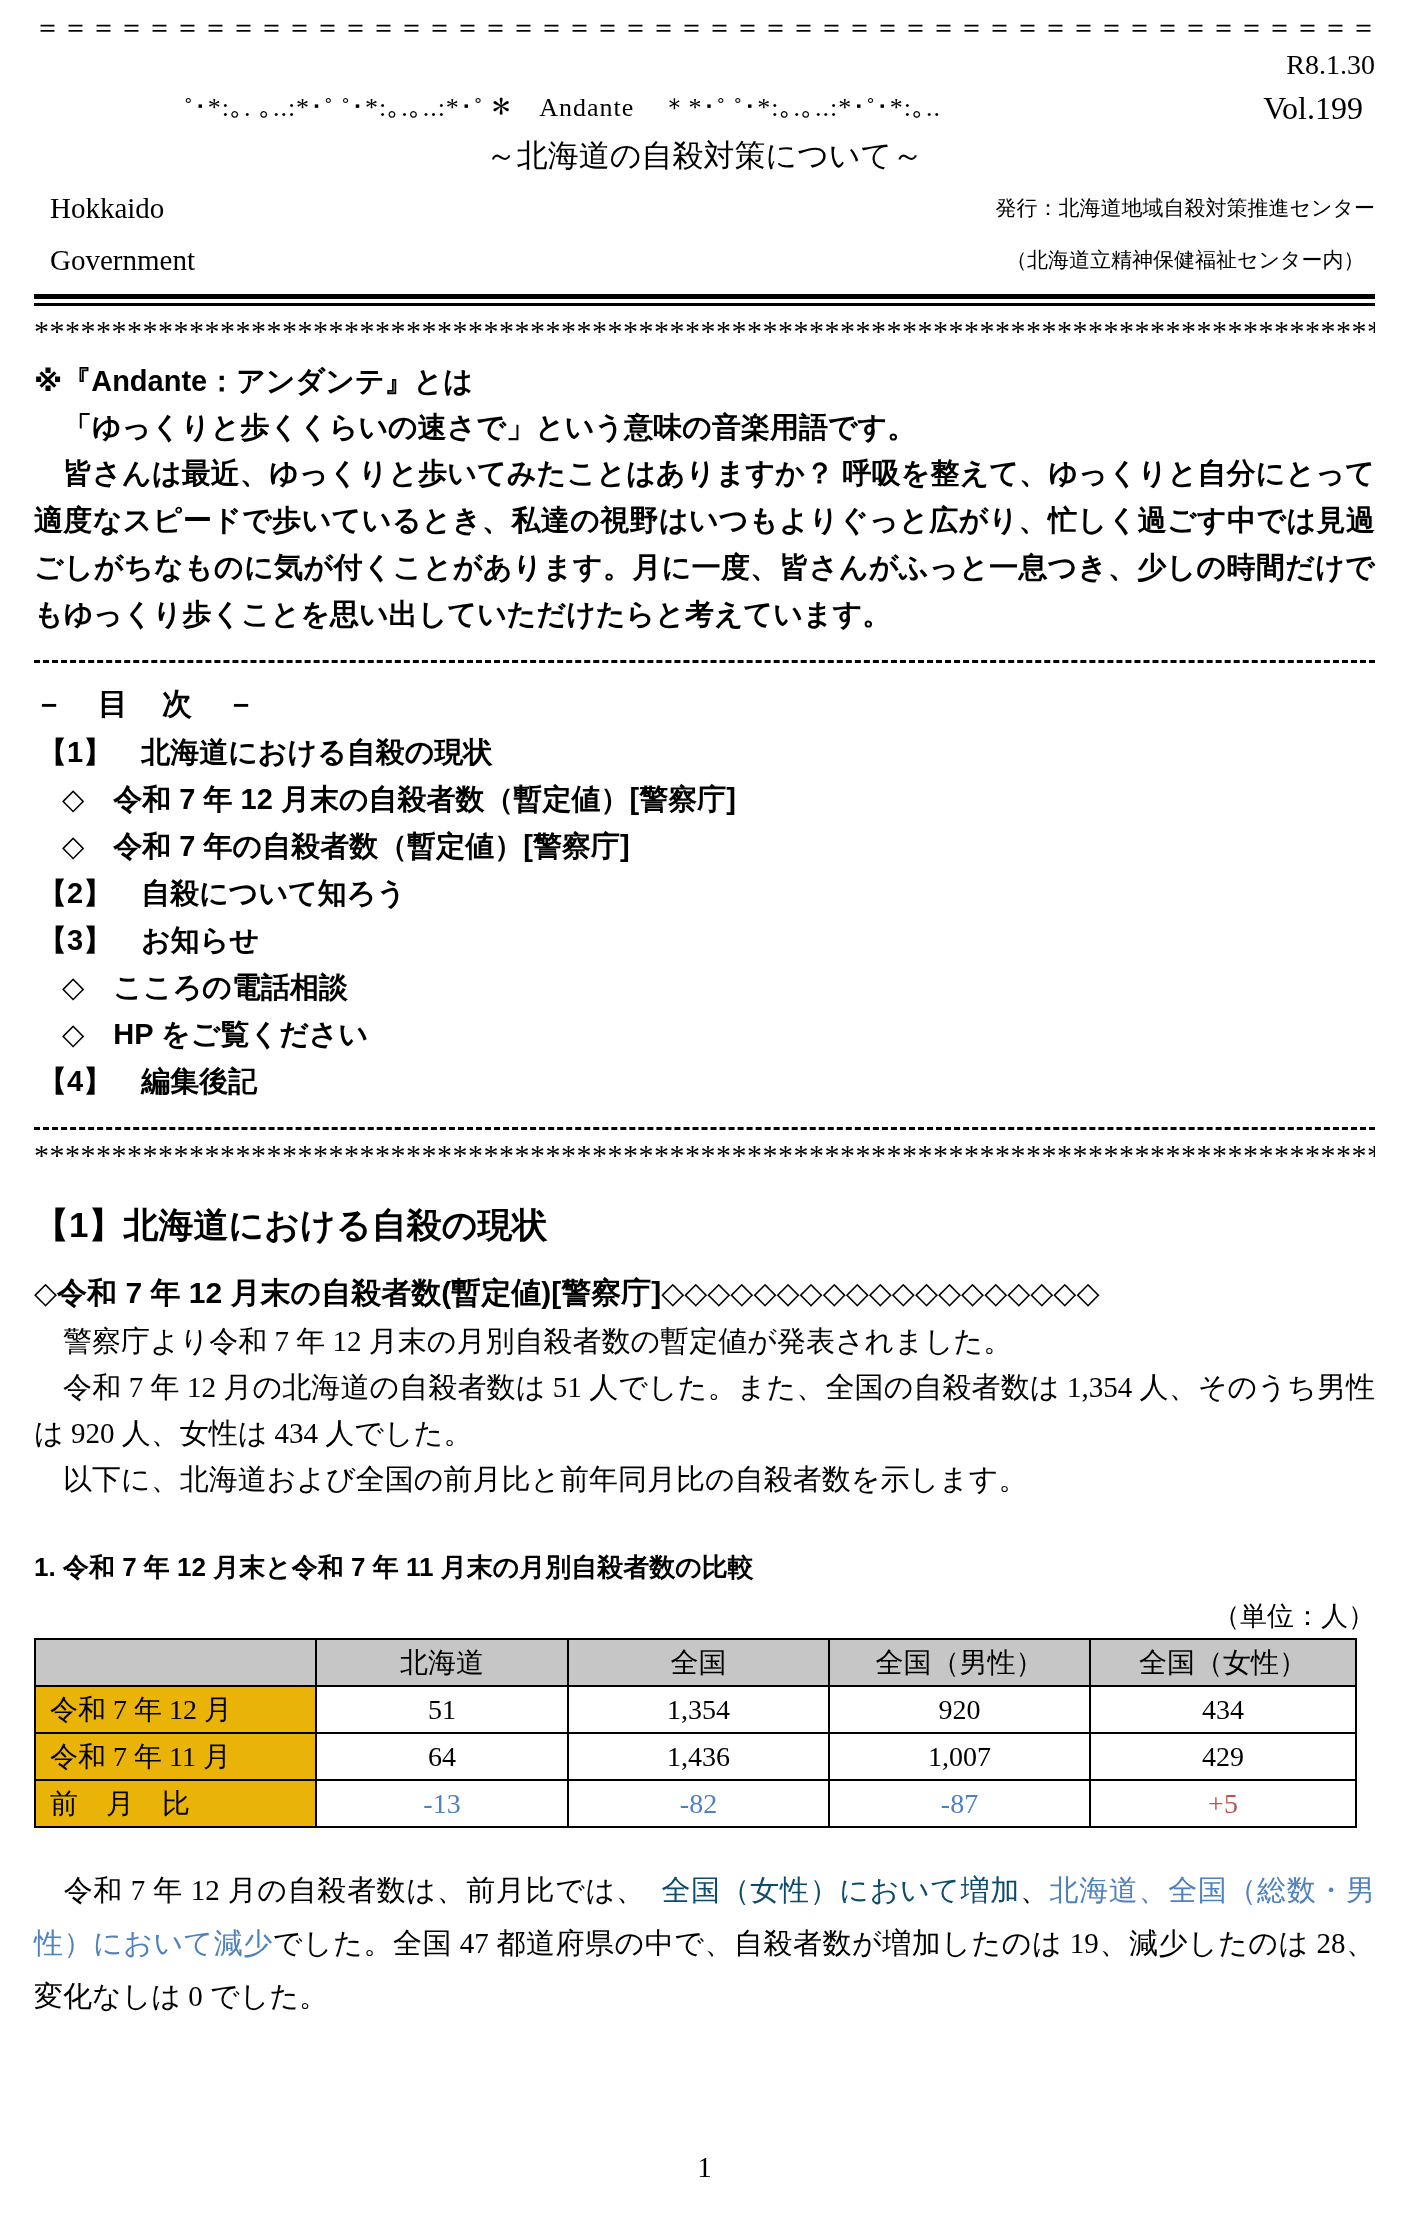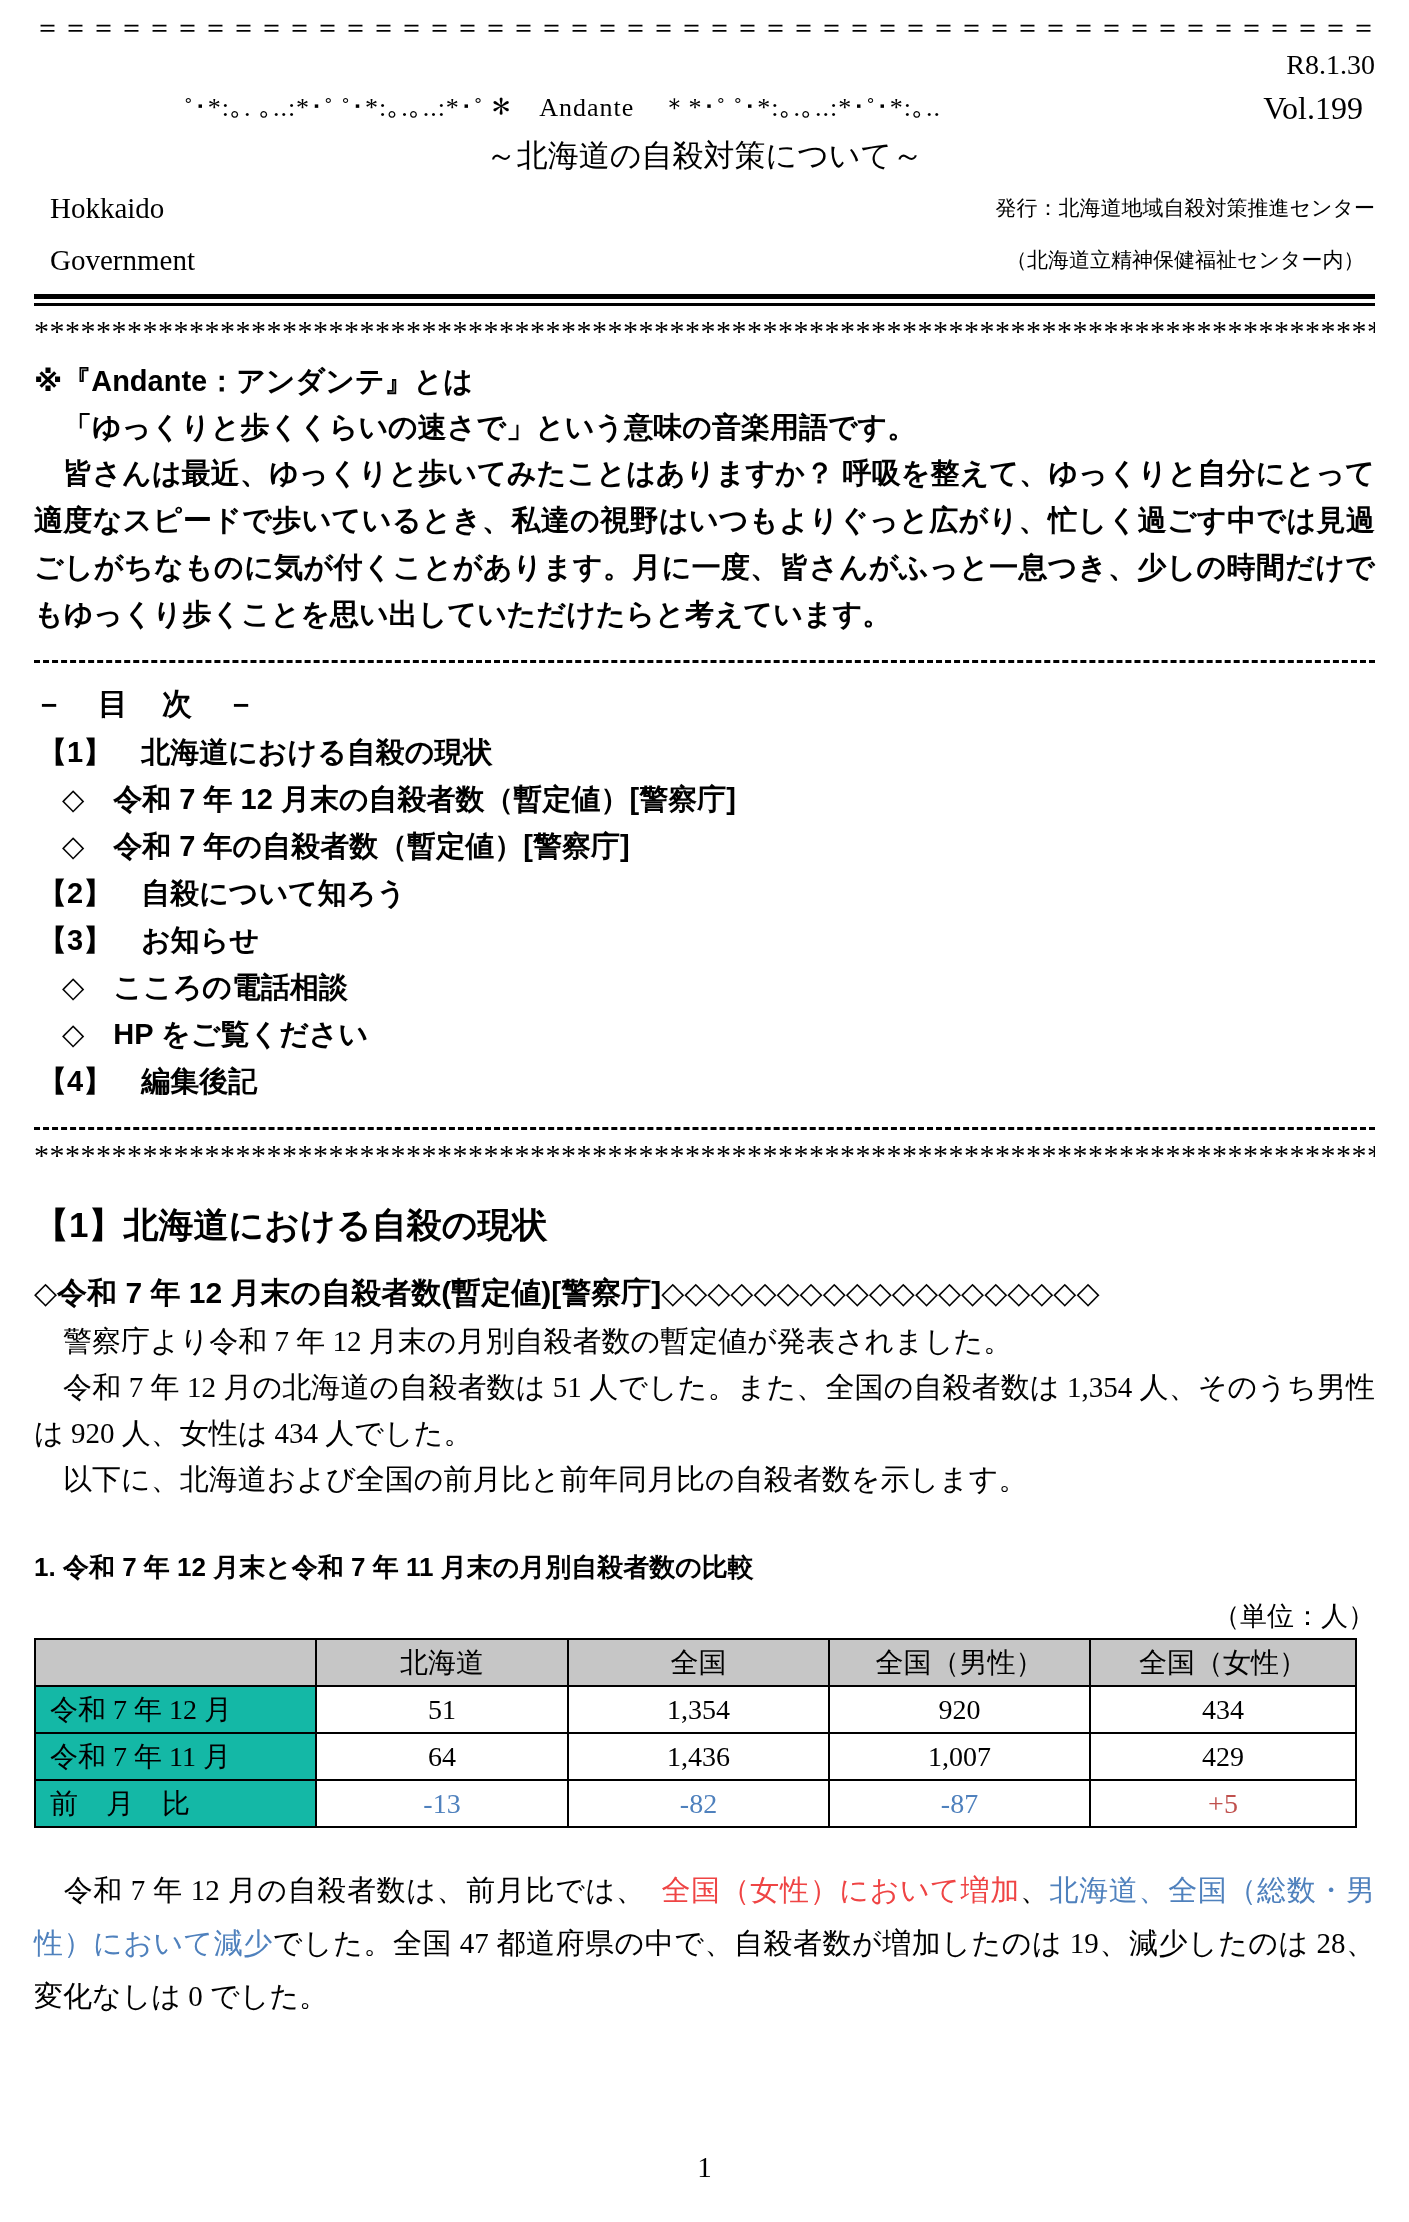--- a/index.html
+++ b/index.html
@@ -40,28 +40,28 @@
   .diamond-h{font-size:30px;line-height:42px;margin-top:24px;}
   .body-p{font-size:29px;line-height:46px;margin:0;text-align:justify;}
   .mt4{margin-top:4px;}
 
   .comp-h{font-size:26px;line-height:42px;margin-top:44px;}
   .unit{text-align:right;font-size:27px;line-height:36px;margin-top:10px;}
 
   table.cmp{border-collapse:collapse;width:1246px;margin-top:4px;table-layout:fixed;}
   table.cmp th,table.cmp td{border:2px solid #000;font-weight:normal;font-size:28px;height:45px;padding:0;}
   table.cmp .hdr{background:#c6c6c6;text-align:center;}
-  table.cmp .lbl{background:#14b8a6;text-align:left;padding-left:14px;}
+  table.cmp .lbl{background:#eab308;text-align:left;padding-left:14px;}
   table.cmp td{text-align:center;background:#fff;}
   .val-blue{color:#4f81bd;}
   .val-red{color:#c0504d;}
   col.c0{width:281px;}col.c1{width:252px;}col.c2{width:261px;}col.c3{width:261px;}col.c4{width:266px;}
 
   .analysis{margin-top:36px;font-size:29px;line-height:53px;text-align:justify;}
-  .seg-red{color:#ef4444;margin-left:16px;}
+  .seg-red{color:#0c4a6e;margin-left:16px;}
   .seg-blue{color:#4f81bd;}
 
   .page-num{position:absolute;left:0;right:0;bottom:38px;text-align:center;font-size:29px;}
 </style>
 </head>
 <body>
 
 <div class="page">
 
   <div class="rule-eq clip">＝＝＝＝＝＝＝＝＝＝＝＝＝＝＝＝＝＝＝＝＝＝＝＝＝＝＝＝＝＝＝＝＝＝＝＝＝＝＝＝＝＝＝＝＝＝＝＝＝＝＝＝</div>

